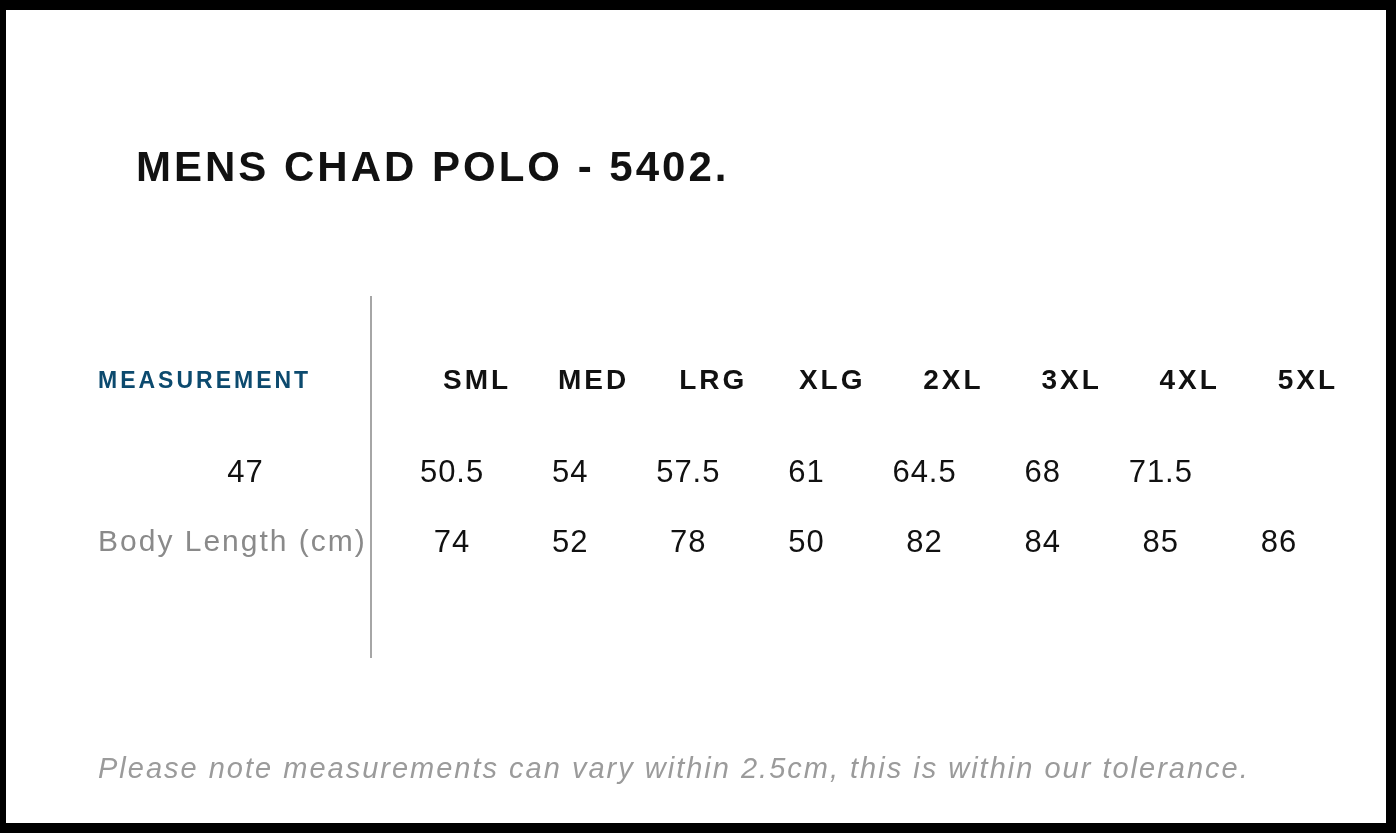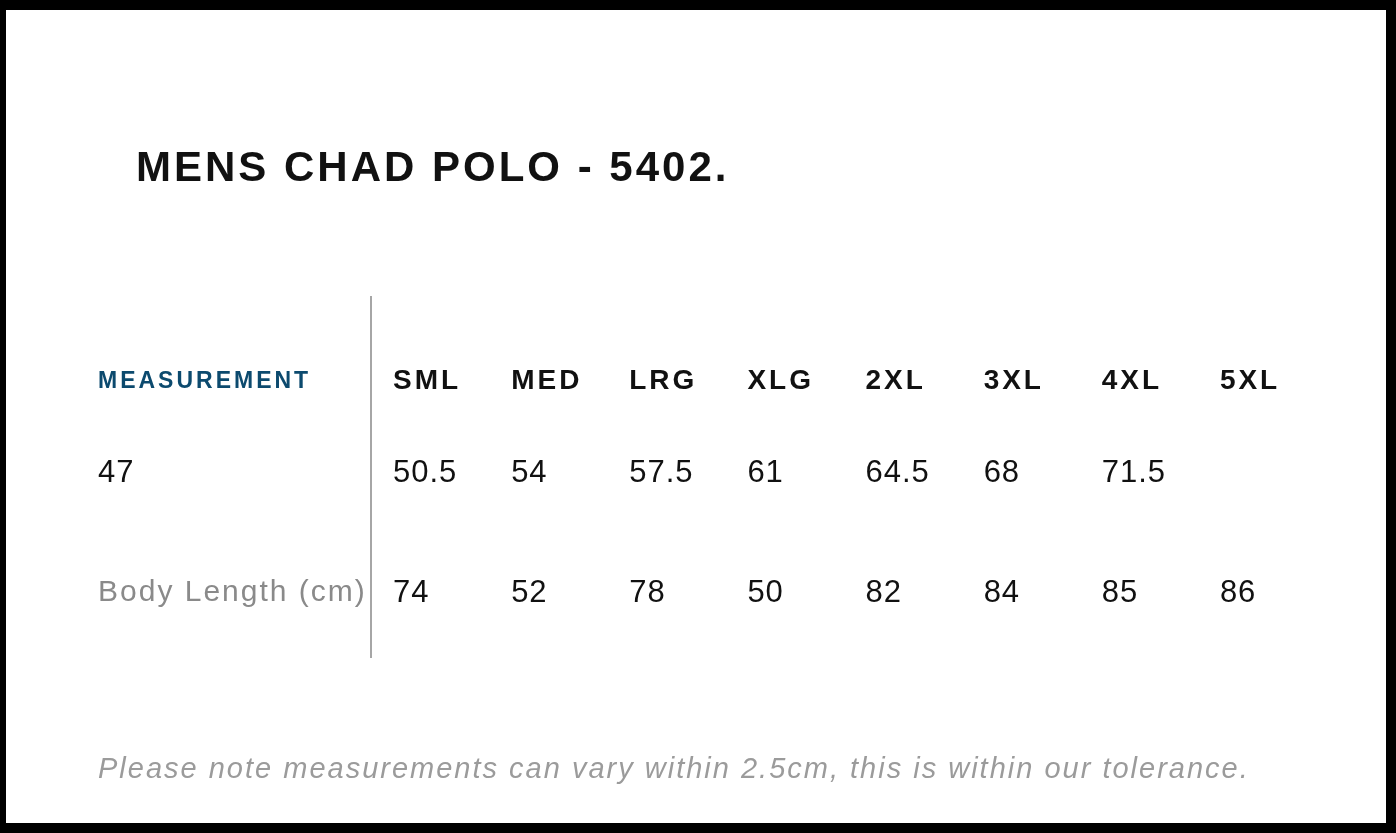--- a/index.html
+++ b/index.html
@@ -45,46 +45,47 @@
     left: 92px;
     width: 1240px;
     height: 40px;
     display: grid;
     grid-template-columns: 295px repeat(8, 1fr);
     align-items: center;
     line-height: 1;
   }
   .trow.header { top: 350px; }
   .trow.r1     { top: 441px; }
-  .trow.r2     { top: 561px; }
+  .trow.r2     { top: 511px; }
   .label-cell {
     text-align: left;
     padding-right: 30px;
     box-sizing: border-box;
     white-space: nowrap;
   }
   .header .label-cell {
     font-size: 23px;
     font-weight: bold;
     letter-spacing: 3px;
     color: #0c4a6e;
   }
   .size-head {
-    text-align: left;
+    text-align: right;
     font-size: 28px;
     font-weight: bold;
     letter-spacing: 3px;
     color: #111111;
   }
   .row-label {
     font-size: 30px;
     letter-spacing: 2px;
     color: #8a8a8a;
   }
   .value-cell {
+    text-align: center;
     font-size: 31px;
     letter-spacing: 1px;
     color: #111111;
   }
   .note {
     position: absolute;
     left: 92px;
     top: 713px;
     font-size: 29px;
     font-style: italic;

